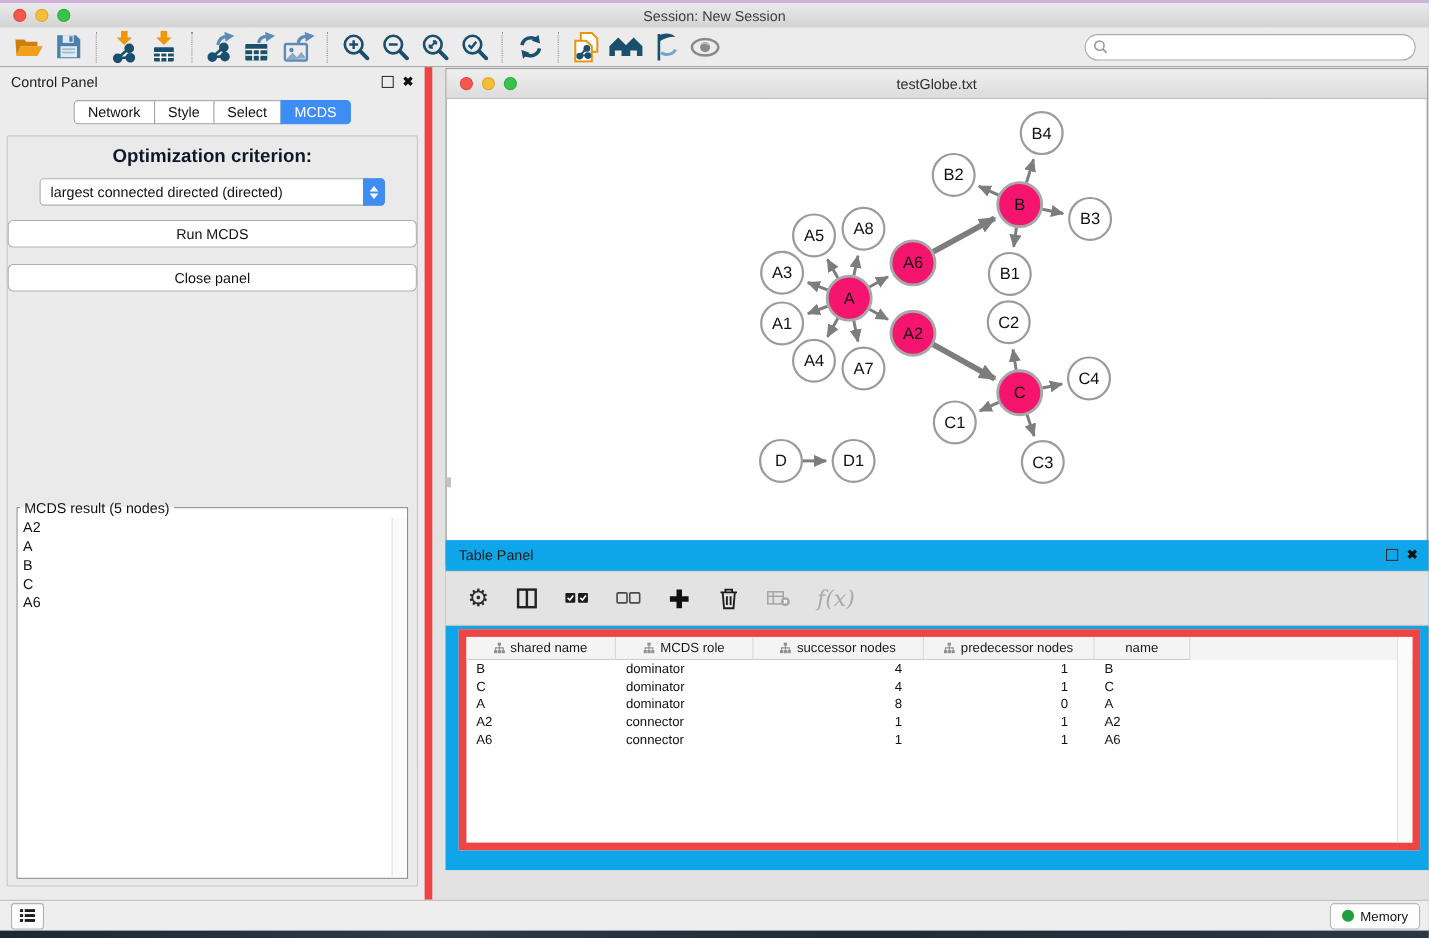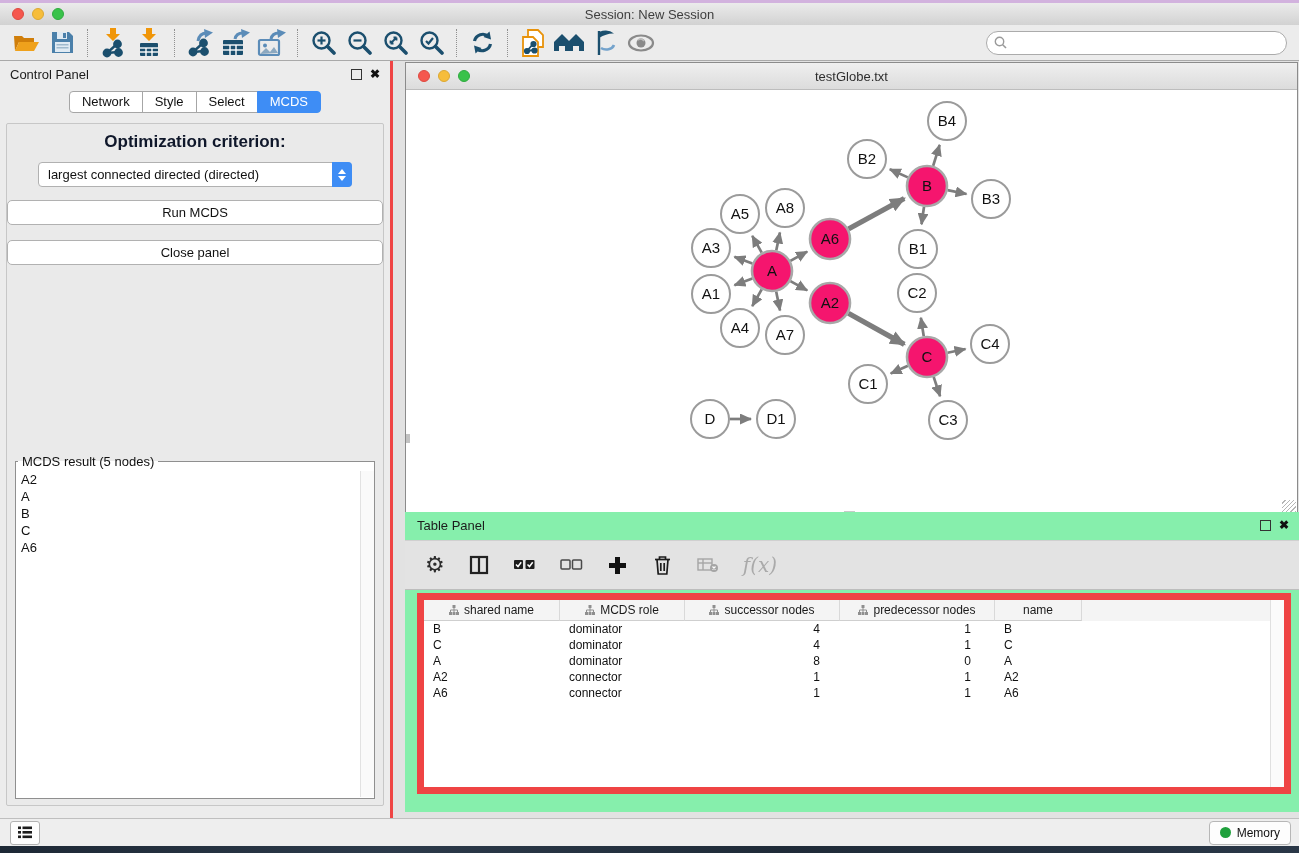--- a/index.html
+++ b/index.html
@@ -20,21 +20,21 @@
       border-bottom:1px solid #a9a9a9;display:flex;align-items:center;padding-left:8px;box-sizing:border-box;}
   .tbtn{width:36px;height:32px;display:flex;align-items:center;justify-content:center;flex:0 0 auto;}
   .sep{width:0;height:28px;border-left:1px dotted #909090;margin:0 7px;flex:0 0 auto;}
   .search{margin-left:auto;margin-right:12px;width:292px;height:22px;background:#fff;
       border:1px solid #ababab;border-radius:12px;display:flex;align-items:center;padding-left:7px;}
   .search input{border:none;outline:none;flex:1;height:18px;font-size:12px;background:transparent;margin-left:4px;}
   
   #workspace{position:absolute;left:0;top:61px;width:1299px;height:757px;background:#e2e2e2;}
   
   #control-panel{position:absolute;left:0;top:0;width:393px;height:757px;background:#ececec;
-      border-right:3px solid #ef4444;box-sizing:border-box;}
+      border-right:7px solid #ef4444;box-sizing:border-box;}
   .panel-head{height:26px;display:flex;align-items:center;font-size:13px;color:#1c1c1c;padding:0 10px;}
   .panel-head .ph-title{flex:1;}
   .ph-icons{display:flex;align-items:center;gap:8px;}
   .float-ic{width:9px;height:9px;border:1.5px solid #333;display:inline-block;}
   .close-ic{font-size:12px;font-weight:bold;color:#111;line-height:1;}
   .tabs-row{display:flex;justify-content:center;margin-top:4px;position:relative;z-index:2;}
   .tab{height:20px;line-height:20px;padding:0 12px;background:#fff;border:1px solid #a6a6a6;
       font-size:13px;color:#111;margin-left:-1px;}
   .tab:first-child{border-radius:4px 0 0 4px;margin-left:0;}
   .tab:last-child{border-radius:0 4px 4px 0;}
@@ -65,21 +65,21 @@
   .nw-titlebar{height:26px;background:linear-gradient(#efefef,#dcdcdc);border-bottom:1px solid #bdbdbd;
       display:flex;align-items:center;position:relative;}
   .nw-titlebar .title{position:absolute;left:0;right:0;text-align:center;font-size:13px;color:#2e2e2e;}
   #graph-canvas{position:relative;width:100%;height:425px;}
   #graph-svg{position:absolute;left:0;top:0;}
   .v-thumb{position:absolute;left:0;top:344px;width:4px;height:9px;background:#c2c2c2;}
   .h-thumb{position:absolute;left:438px;bottom:0;width:11px;height:4px;background:#c9c9c9;}
   .resize-grip{position:absolute;right:1px;bottom:1px;width:14px;height:14px;
       background:repeating-linear-gradient(135deg,transparent,transparent 2px,#b5b5b5 2px,#b5b5b5 3px);}
   
-  #table-panel{position:absolute;left:405px;top:451px;width:894px;height:300px;background:#86efac;}
+  #table-panel{position:absolute;left:405px;top:430px;width:894px;height:300px;background:#0ea5e9;}
   #tp-toolbar{height:50px;margin-top:2px;background:#e3e3e3;border-top:1px solid #d0d0d0;
       border-bottom:1px solid #bdbdbd;display:flex;align-items:center;padding-left:20px;gap:24px;box-sizing:border-box;}
   .gear-glyph{font-size:22px;color:#2c2c2c;line-height:1;}
   .fx{font-family:"DejaVu Serif",serif;font-style:italic;font-size:20px;color:#aaaaaa;}
   #data-table{position:absolute;left:12px;right:8px;top:81px;height:187px;background:#fff;
       border:7px solid #ef4444;overflow:hidden;}
   .thead{display:flex;height:21px;background:#f4f4f4;font-size:12px;color:#1a1a1a;}
   .th{display:flex;align-items:center;justify-content:center;gap:5px;border-right:1px solid #d9d9d9;
       border-bottom:1px solid #cfcfcf;box-sizing:border-box;}
   .c0{width:136px}.c1{width:125px}.c2{width:155px}.c3{width:155px}.c4{width:87px}

